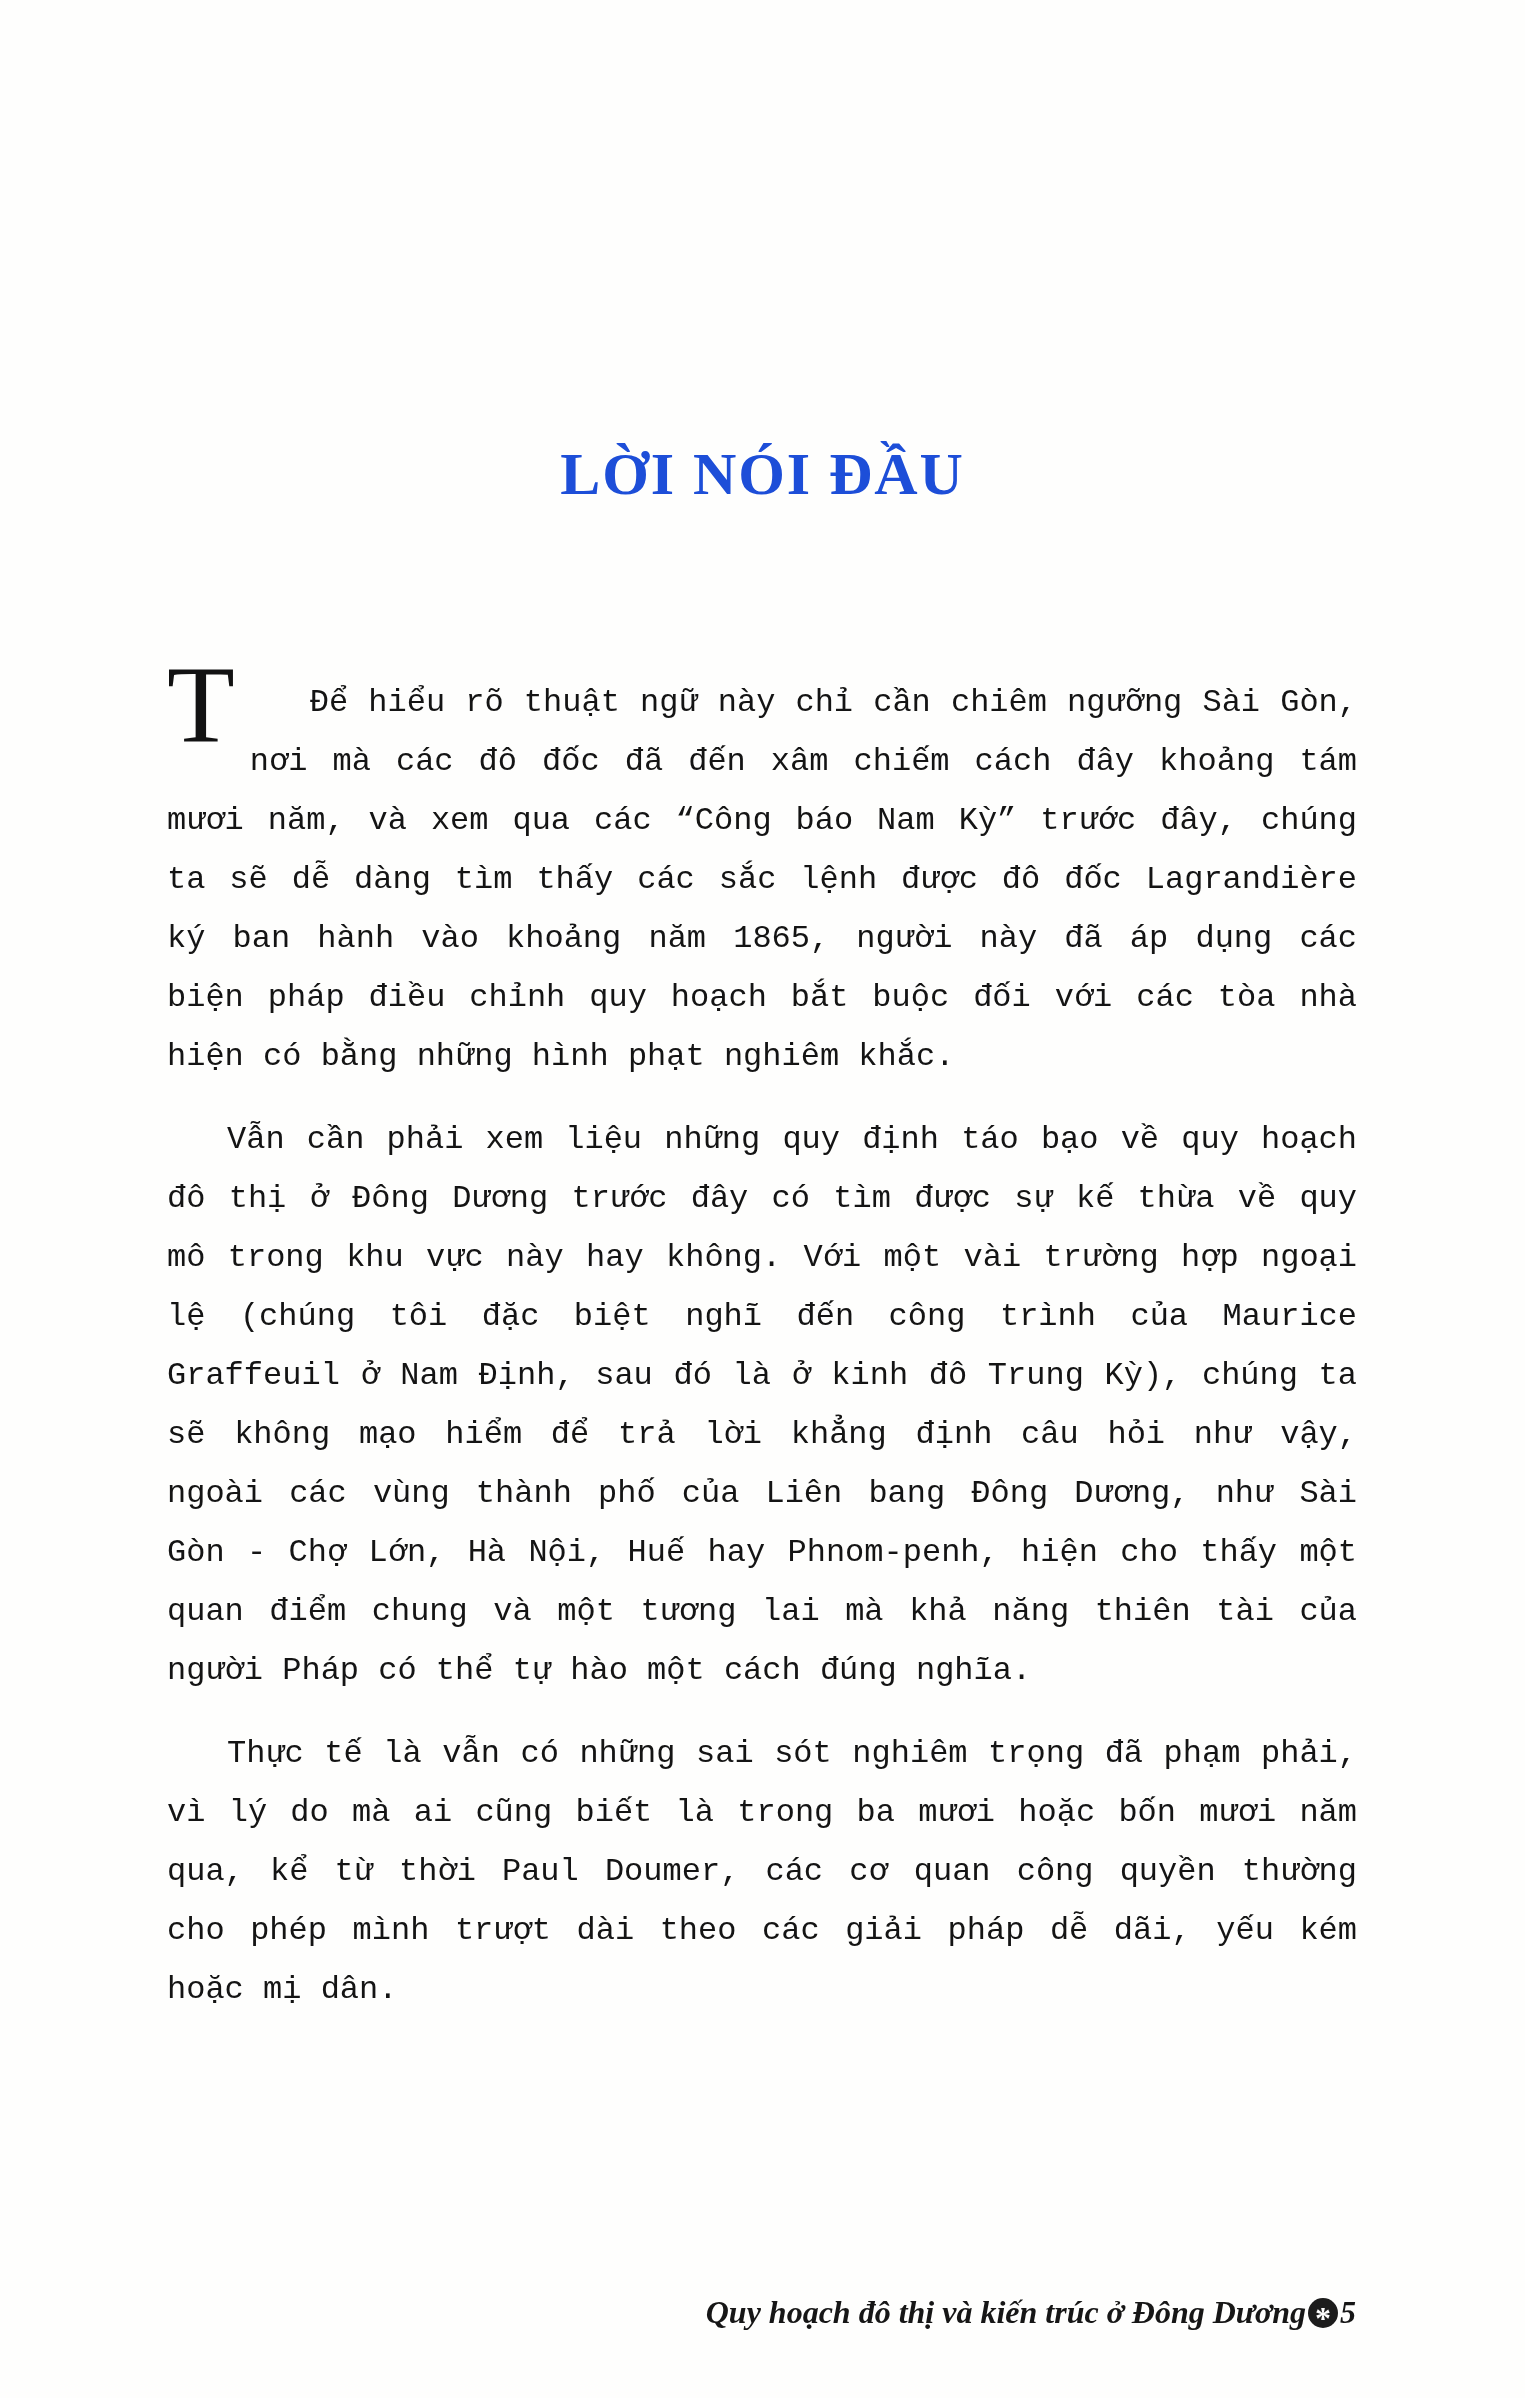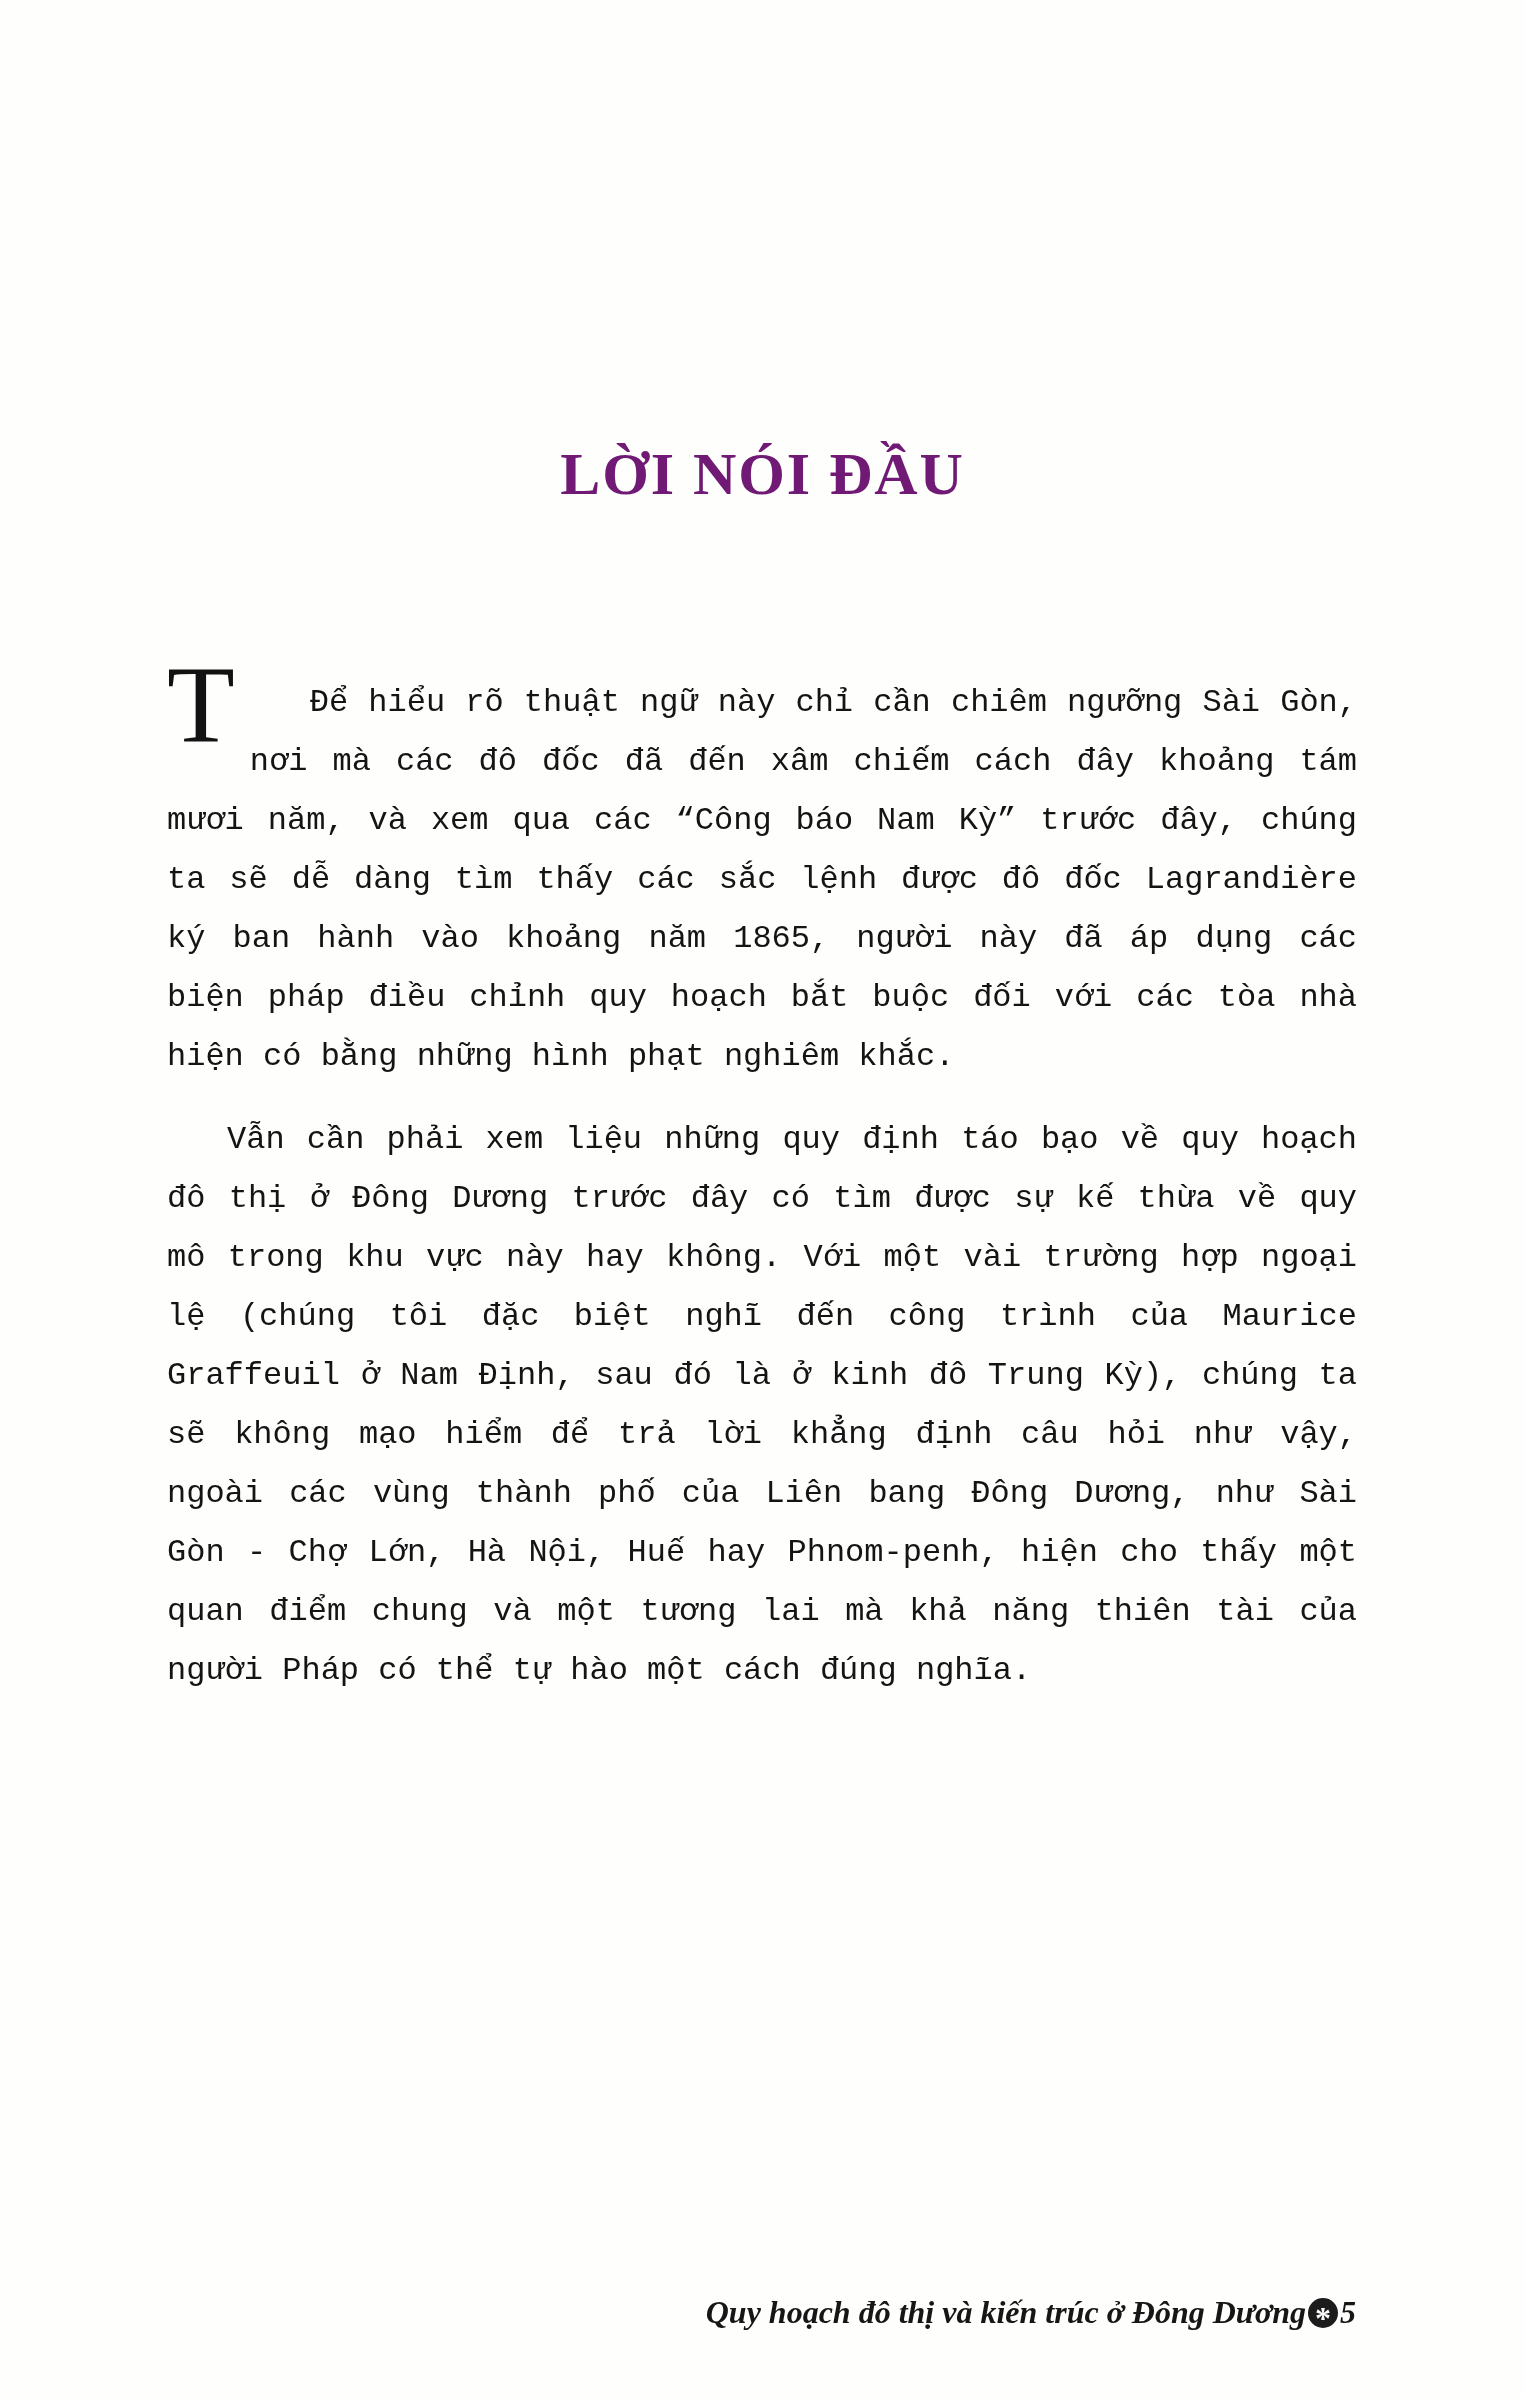--- a/index.html
+++ b/index.html
@@ -20,21 +20,21 @@
   .chapter-title {
     position: absolute;
     top: 440px;
     left: 0;
     width: 100%;
     margin: 0;
     text-align: center;
     font-size: 60px;
     font-weight: 600;
     letter-spacing: 1.9px;
-    color: #701a75;
+    color: #1d4ed8;
   }
   .content {
     position: absolute;
     top: 649px;
     left: 167px;
     width: 1190px;
     font-size: 32px;
     line-height: 59px;
     text-align: justify;
   }
@@ -92,20 +92,21 @@
   <h1 class="chapter-title">LỜI NÓI ĐẦU</h1>
 
   <div class="content">
 
     <p class="para first"><span class="dropcap">T</span></p>
 
     <p class="para indent">Để hiểu rõ thuật ngữ này chỉ cần chiêm ngưỡng Sài Gòn, nơi mà các đô đốc đã đến xâm chiếm cách đây khoảng tám mươi năm, và xem qua các “Công báo Nam Kỳ” trước đây, chúng ta sẽ dễ dàng tìm thấy các sắc lệnh được đô đốc Lagrandière ký ban hành vào khoảng năm 1865, người này đã áp dụng các biện pháp điều chỉnh quy hoạch bắt buộc đối với các tòa nhà hiện có bằng những hình phạt nghiêm khắc.</p>
 
     <p class="para indent">Vẫn cần phải xem liệu những quy định táo bạo về quy hoạch đô thị ở Đông Dương trước đây có tìm được sự kế thừa về quy mô trong khu vực này hay không. Với một vài trường hợp ngoại lệ (chúng tôi đặc biệt nghĩ đến công trình của Maurice Graffeuil ở Nam Định, sau đó là ở kinh đô Trung Kỳ), chúng ta sẽ không mạo hiểm để trả lời khẳng định câu hỏi như vậy, ngoài các vùng thành phố của Liên bang Đông Dương, như Sài Gòn - Chợ Lớn, Hà Nội, Huế hay Phnom-penh, hiện cho thấy một quan điểm chung và một tương lai mà khả năng thiên tài của người Pháp có thể tự hào một cách đúng nghĩa.</p>
 
+    <p class="para indent">Thực tế là vẫn có những sai sót nghiêm trọng đã phạm phải, vì lý do mà ai cũng biết là trong ba mươi hoặc bốn mươi năm qua, kể từ thời Paul Doumer, các cơ quan công quyền thường cho phép mình trượt dài theo các giải pháp dễ dãi, yếu kém hoặc mị dân.</p>
 
   </div>
 
   <div class="footer">
     <span class="footer-text">Quy hoạch đô thị và kiến trúc ở Đông Dương</span>
     <span class="ornament">*</span>
     <span class="page-number">5</span>
   </div>
 
 </div>

